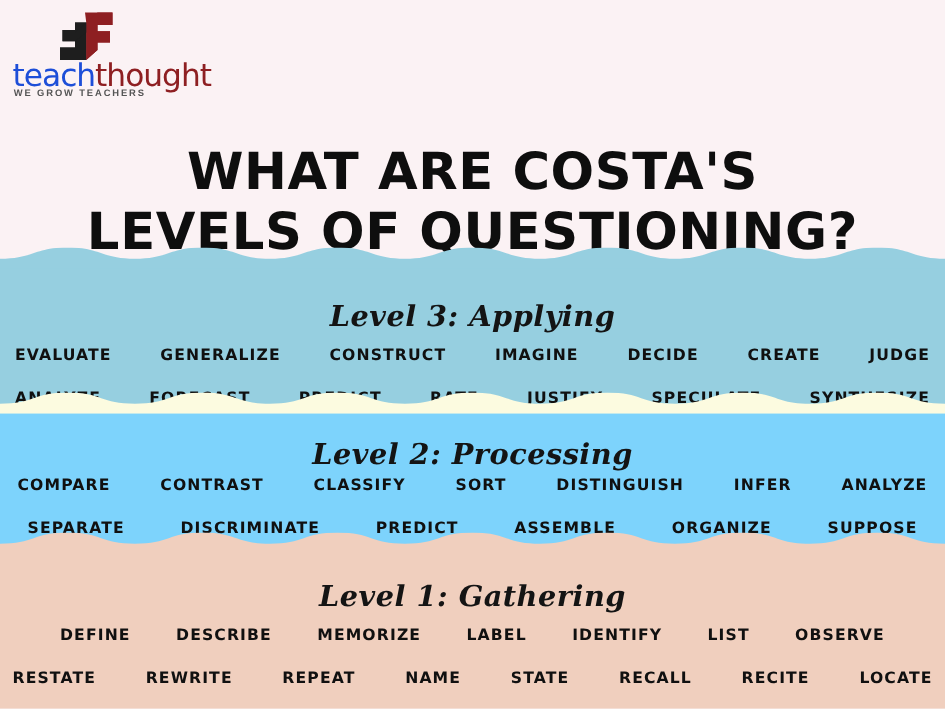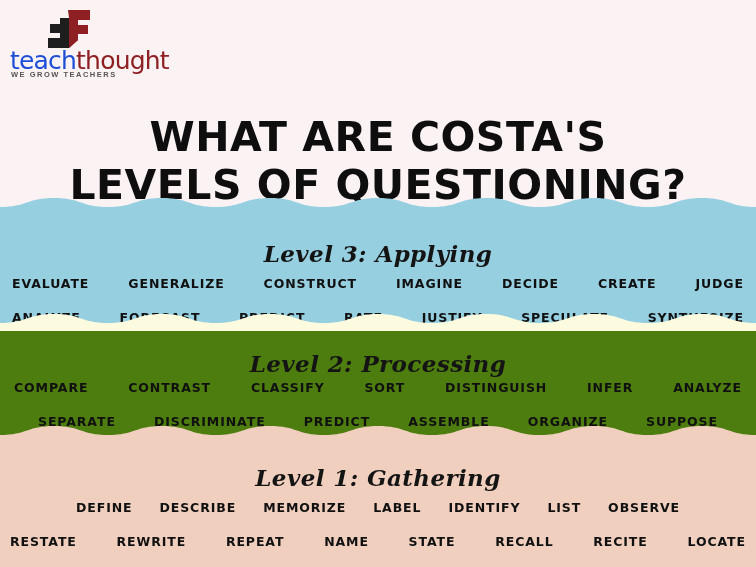--- a/index.html
+++ b/index.html
@@ -95,21 +95,21 @@
     width: 756px;
   }
   #band-level3 {
     top: 214px;
     height: 137px;
     background: #96CFE0;
   }
   #band-level2 {
     top: 330px;
     height: 128px;
-    background: #4d7c0f;
+    background: #7dd3fc;
   }
   #band-level1 {
     top: 442px;
     height: 125px;
     background: #F0CFBE;
   }
 
   .wave-top {
     position: absolute;
     left: 0;
@@ -158,22 +158,22 @@
     font-size: 12.5px;
     letter-spacing: 0.9px;
     color: #101010;
     white-space: nowrap;
   }
   .verb { display: inline-block; }
 
   #l3-row1 { top: 62px; padding: 0 12px; gap: 20px; }
   #l3-row2 { top: 96px; padding: 0 12px; }
   #l2-row1 { top: 50px; padding: 0 14px; }
-  #l2-row2 { top: 84px; padding: 0 38px; }
-  #l1-row1 { top: 58px; padding: 0 76px; }
+  #l2-row2 { top: 84px; padding: 0 22px; }
+  #l1-row1 { top: 58px; padding: 0 48px; }
   #l1-row2 { top: 92px; padding: 0 10px; }
 </style>
 </head>
 <body>
 
 <div id="poster">
 
   <div id="logo">
     <svg id="logo-mark" viewBox="0 0 62 46">
       <path d="M30 4 L52 4 L52 14 L40 14 L40 19 L50 19 L50 28 L40 28 L40 34 L31 42 L31 12 Z" fill="#8E1F22"></path>

